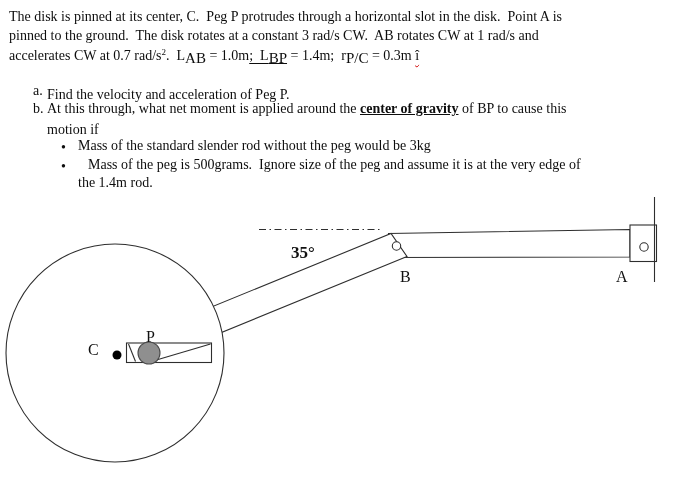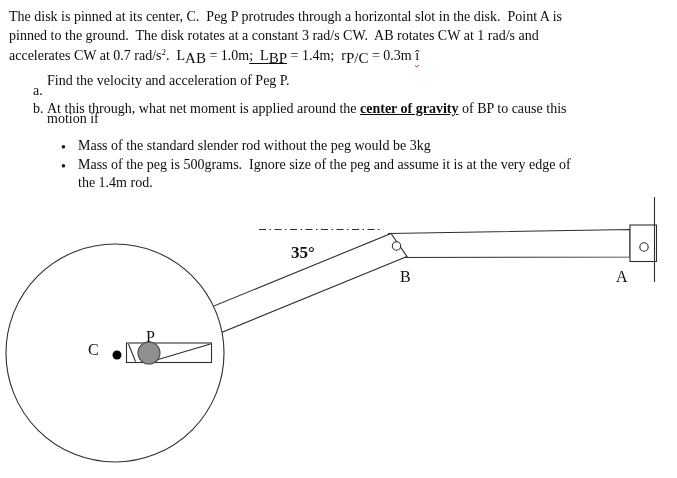--- a/index.html
+++ b/index.html
@@ -35,31 +35,31 @@
 <body>
 
 <div>
   <div class="tline" style="left:9px;top:9px">The disk is pinned at its center, C.  Peg P protrudes through a horizontal slot in the disk.  Point A is</div>
   <div class="tline" style="left:9px;top:28px">pinned to the ground.  The disk rotates at a constant 3 rad/s CW.  AB rotates CW at 1 rad/s and</div>
   <div class="tline" style="left:9px;top:47px"><span>accelerates CW at 0.7 rad/s</span><span class="sup">2</span><span>.  L</span><span class="sub">AB</span><span> = 1.0m</span><span class="wavy-green"><span>;  L</span><span class="sub">BP</span></span><span> = 1.4m;  r</span><span class="sub">P/C</span><span> = 0.3m </span><span class="wavy-red">î</span></div>
 </div>
 
 <div>
   <div class="tline" style="left:33px;top:83px">a.</div>
-  <div class="tline" style="left:47px;top:73px">Find the velocity and acceleration of Peg P.</div>
+  <div class="tline" style="left:47px;top:87px">Find the velocity and acceleration of Peg P.</div>
 
   <div class="tline" style="left:33px;top:101px">b.</div>
   <div class="tline" style="left:47px;top:101px"><span>At this through, what net moment is applied around the </span><span class="u">center of gravity</span><span> of BP to cause this</span></div>
-  <div class="tline" style="left:47px;top:111px">motion if</div>
+  <div class="tline" style="left:47px;top:122px">motion if</div>
 
   <div class="tline" style="left:61px;top:140px">•</div>
   <div class="tline" style="left:78px;top:138px">Mass of the standard slender rod without the peg would be 3kg</div>
 
   <div class="tline" style="left:61px;top:158.5px">•</div>
-  <div class="tline" style="left:78px;top:156.5px">Mass of the peg is 500grams.  Ignore size of the peg and assume it is at the very edge of</div>
+  <div class="tline" style="left:88px;top:156.5px">Mass of the peg is 500grams.  Ignore size of the peg and assume it is at the very edge of</div>
   <div class="tline" style="left:78px;top:175px">the 1.4m rod.</div>
 </div>
 
 <svg class="diagram" viewBox="0 0 677 478">
 
   <line class="dashdot" x1="259" y1="229.5" x2="381" y2="229.5"></line>
 
   <polygon class="part" points="388.5,233.5 630,229.5 630,257 388.5,257.5"></polygon>
 
   <polygon class="part" points="126,342 391,233.5 407,256.5 142,365"></polygon>

